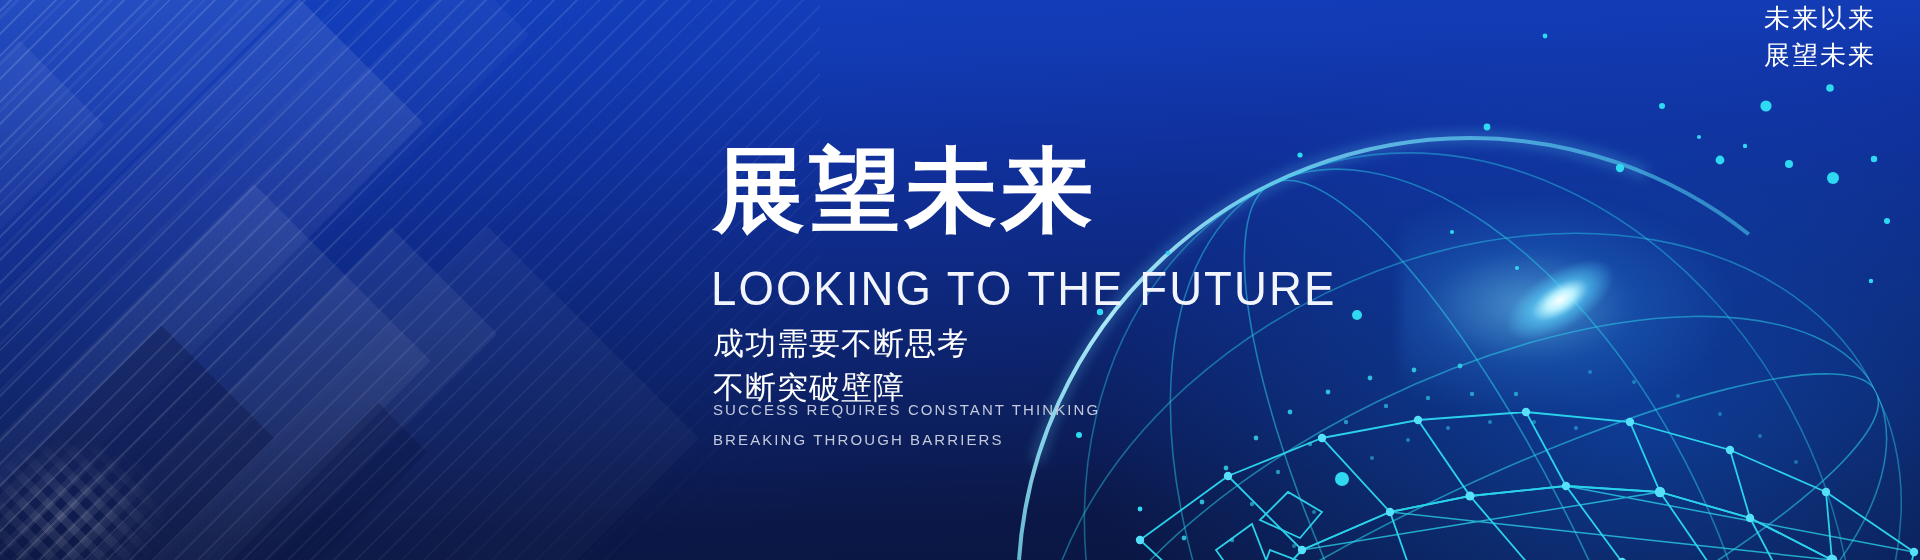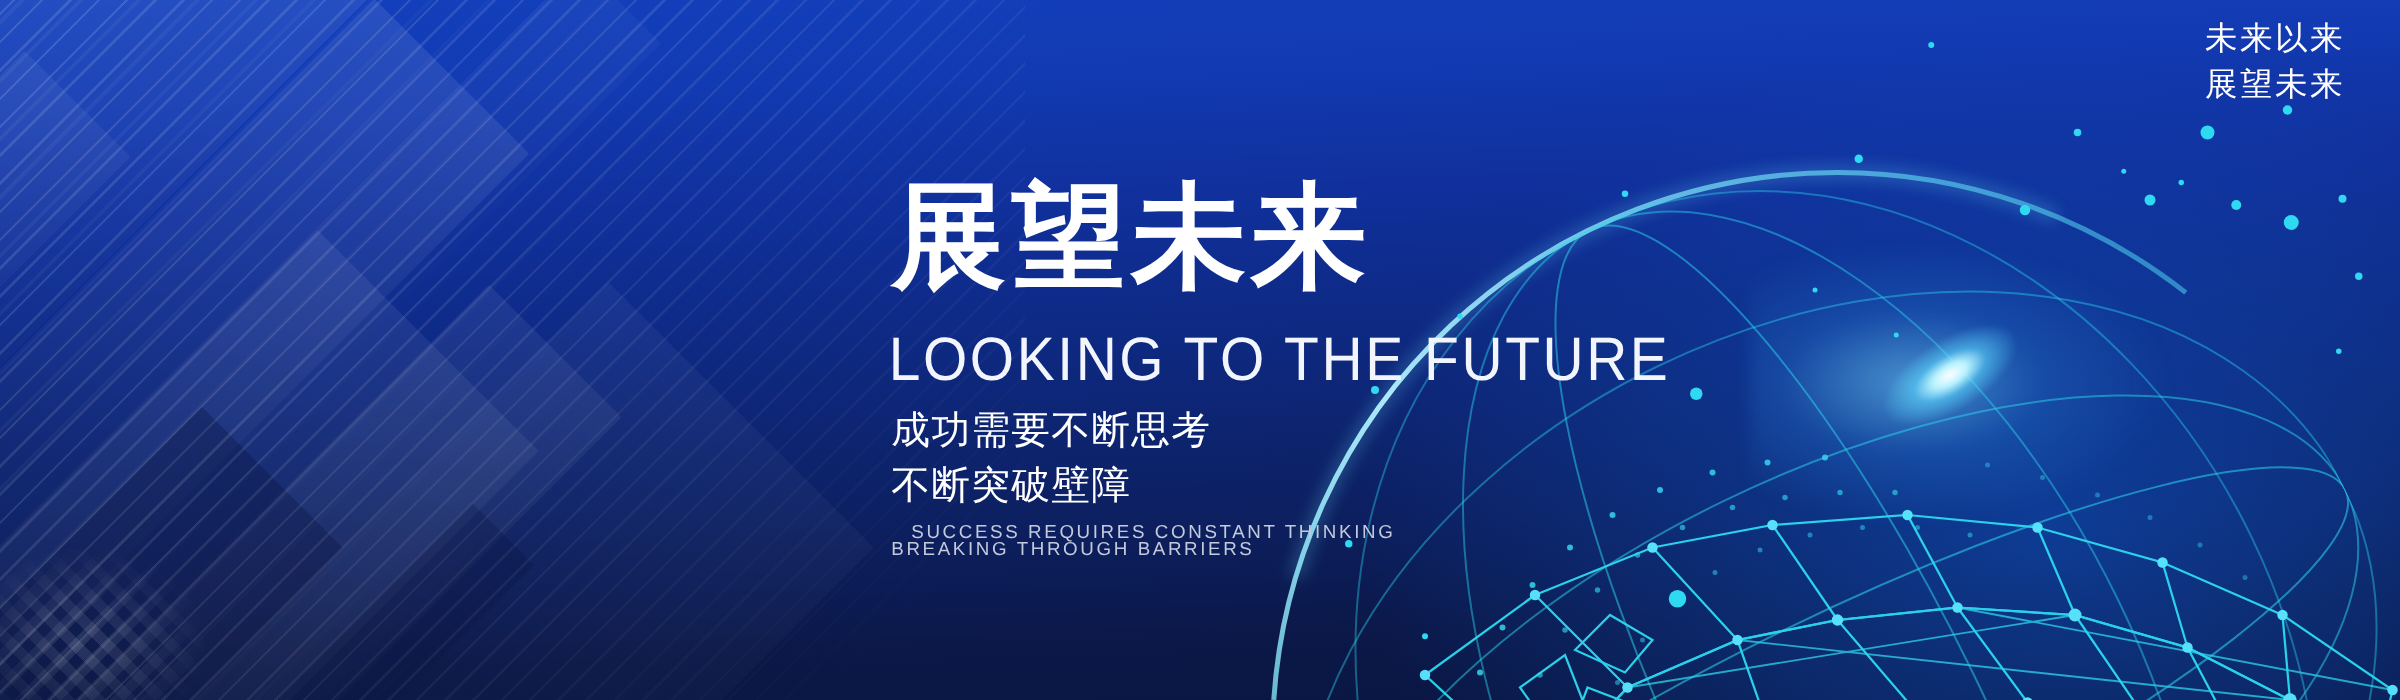--- a/index.html
+++ b/index.html
@@ -113,25 +113,25 @@
     position:absolute;left:0;
     font-size:31px;line-height:1;color:#ffffff;letter-spacing:1px;white-space:nowrap;
   }
   .sub-cn-1{top:328px;}
   .sub-cn-2{top:372px;}
   .sub-en{
     position:absolute;left:0;
     font-size:15px;line-height:1;color:#c3cadb;letter-spacing:2.1px;white-space:nowrap;
     font-weight:300;
   }
-  .sub-en-1{top:418px;margin-left:16px;}
+  .sub-en-1{top:402px;}
   .sub-en-2{top:432px;}
 
   .corner-tag{
-    position:absolute;right:44px;top:12px;text-align:right;
+    position:absolute;right:44px;top:0;text-align:right;
     font-size:26px;line-height:1.42;color:#ffffff;letter-spacing:2px;
   }
 </style>
 </head>
 <body>
 
 <div class="banner">
 
   <div class="geo">
     <div class="geo-panel gp1"></div>

